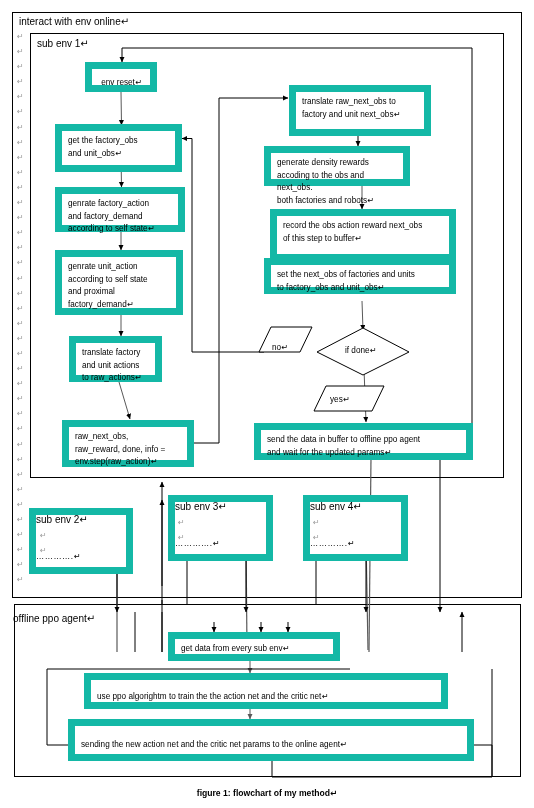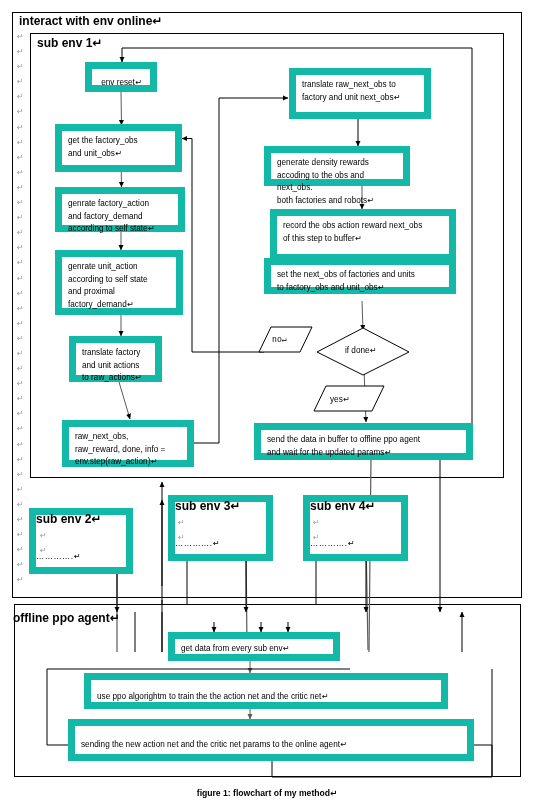--- a/index.html
+++ b/index.html
@@ -32,26 +32,25 @@
     font-size: 8.2px;
     line-height: 12.5px;
     color: #000000;
     padding: 4px 5px 3px 6px;
     white-space: pre-line;
     z-index: 3;
   }
   .node.center { text-align: center; }
   .group-label {
     position: absolute;
-    font-size: 12px;
+    font-size: 10px;
     line-height: 11px;
     color: #000000;
     z-index: 4;
     white-space: pre;
-    font-weight: bold;
   }
   .pilcrow-col {
     position: absolute;
     z-index: 2;
     color: #9b9b9b;
     font-size: 8px;
     line-height: 15.1px;
     white-space: pre;
   }
   .sub-pilcrow {
@@ -253,38 +252,38 @@
 factory_demand↵</div>
 
   <div class="node" style="left:69px; top:336px; width:93px; height:46px;">translate factory
 and unit actions
 to raw_actions↵</div>
 
   <div class="node" style="left:62px; top:420px; width:132px; height:47px;"> raw_next_obs,
 raw_reward, done, info =
 env.step(raw_action)↵</div>
 
-  <div class="node" style="left:289px; top:68px; width:142px; height:51px;">translate raw_next_obs to
+  <div class="node" style="left:289px; top:85px; width:142px; height:51px;">translate raw_next_obs to
 factory and unit next_obs↵</div>
 
   <div class="node" style="left:264px; top:146px; width:146px; height:40px;">generate density rewards
 accoding to the obs and next_obs.
 both factories and robots↵</div>
 
   <div class="node" style="left:270px; top:209px; width:186px; height:52px;">record the obs action reward next_obs
 of this step to buffer↵</div>
 
   <div class="node" style="left:264px; top:258px; width:192px; height:36px;">set the next_obs of factories and units
 to factory_obs and unit_obs↵</div>
 
   <div class="node" style="left:254px; top:423px; width:219px; height:37px;">send the data in buffer to offline ppo agent
 and wait for the updated params↵</div>
 
   <div class="shape-label" style="left:345px; top:345px;">if done↵</div>
-  <div class="shape-label" style="left:272px; top:334px;font-family:Liberation Mono, monospace;">no↵</div>
+  <div class="shape-label" style="left:272px; top:342px;">no↵</div>
   <div class="shape-label" style="left:330px; top:394px;">yes↵</div>
 
   <div class="node" style="left:29px; top:508px; width:104px; height:66px; padding:0;"></div>
   <div class="group-label" style="left:36px; top:514px;">sub env 2↵</div>
   <div class="sub-pilcrow" style="left:40px; top:528px;">↵
 ↵</div>
   <div class="dots" style="left:36px; top:551px;">………….↵</div>
 
   <div class="node" style="left:168px; top:495px; width:105px; height:66px; padding:0;"></div>
   <div class="group-label" style="left:175px; top:501px;">sub env 3↵</div>

